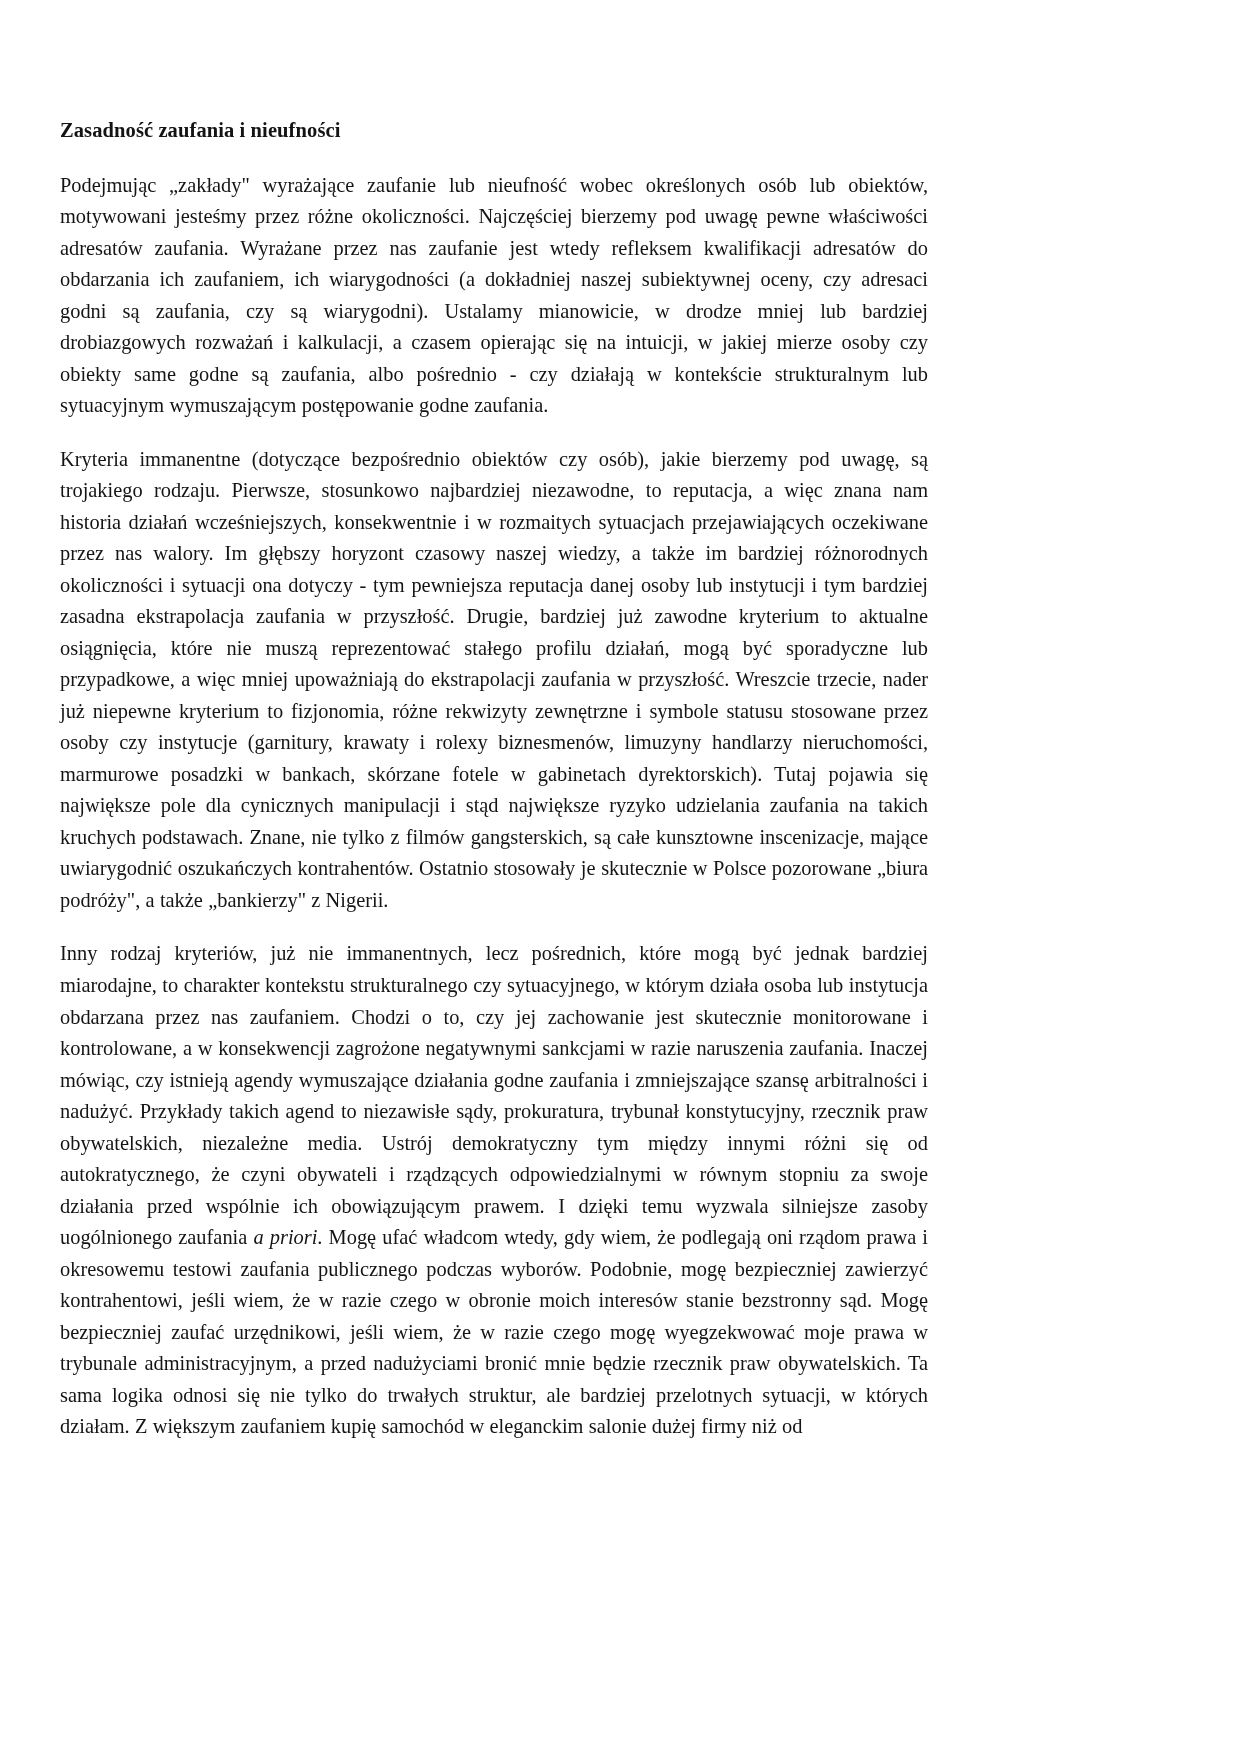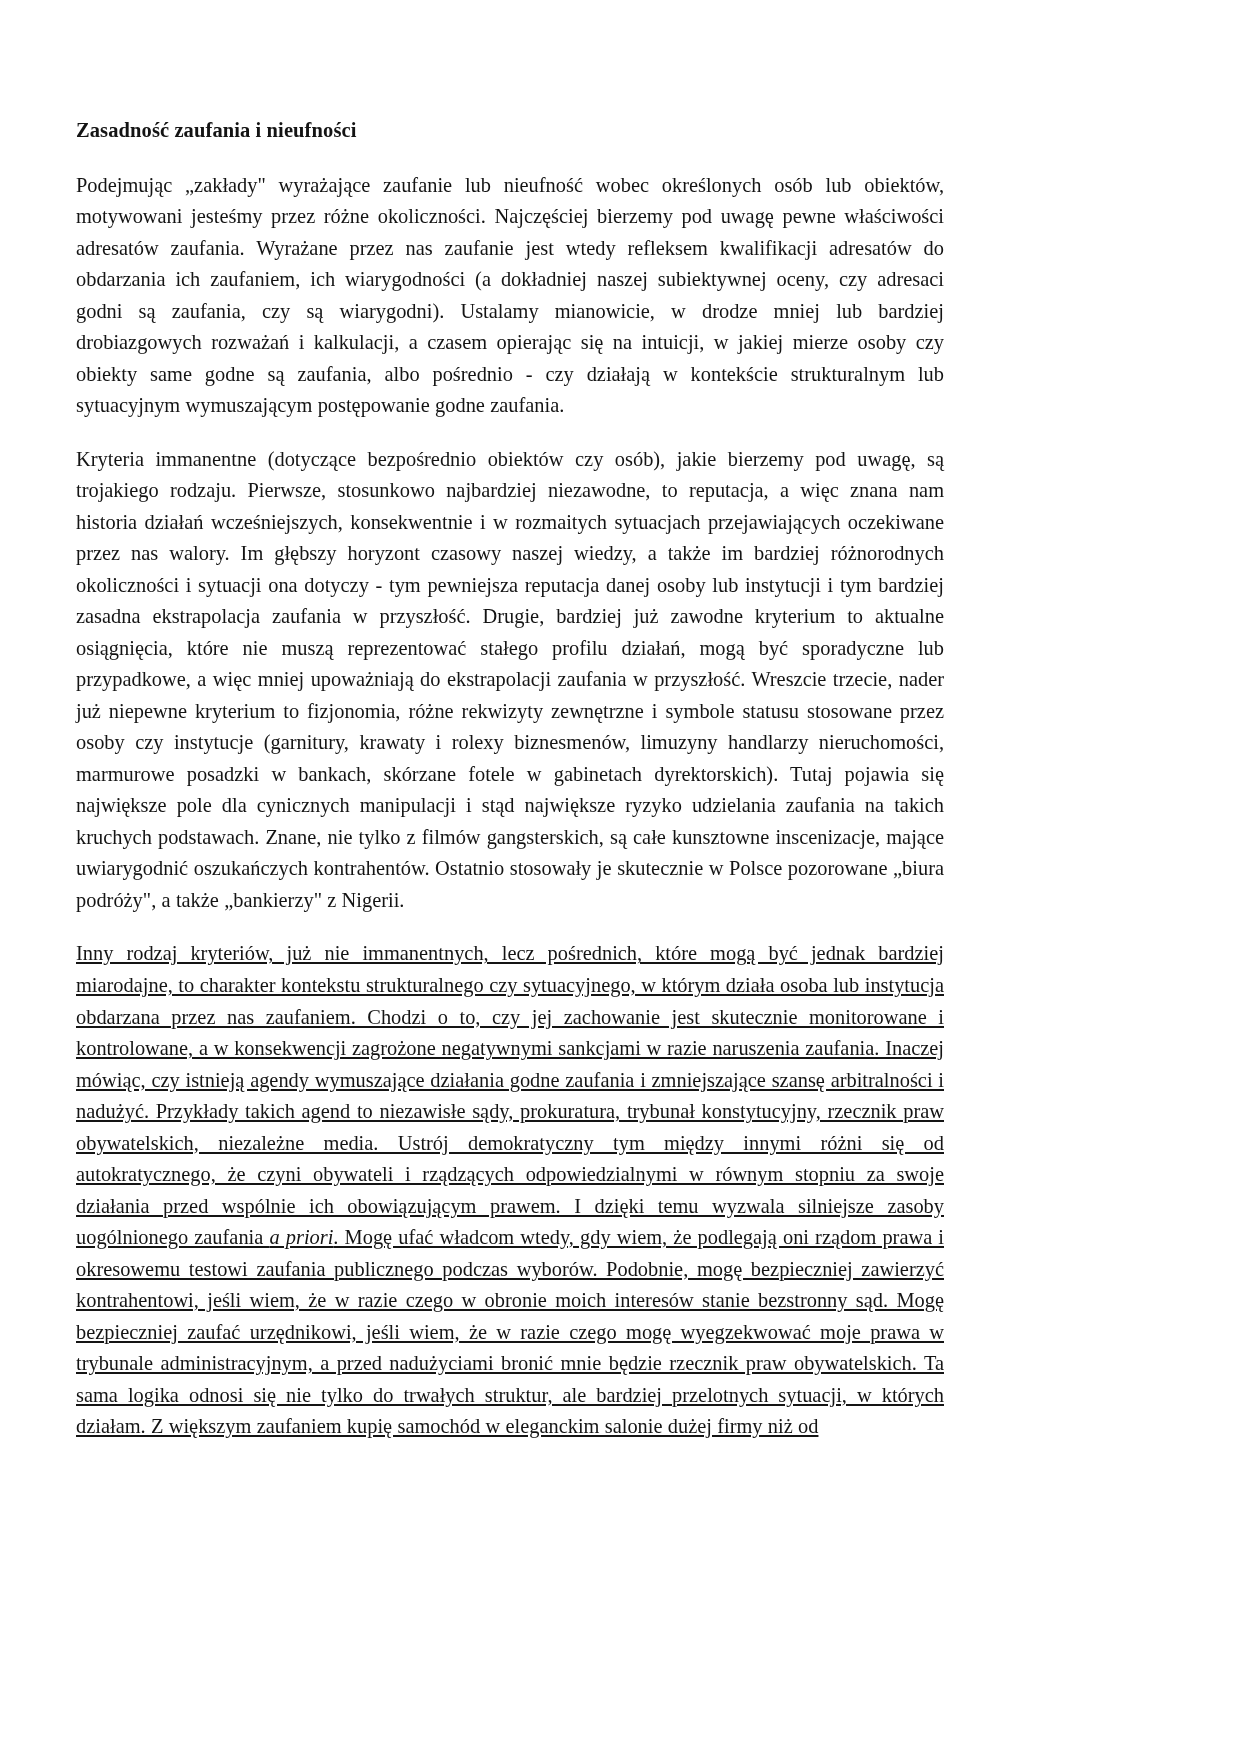--- a/index.html
+++ b/index.html
@@ -13,21 +13,21 @@
     font-family: "Liberation Serif", "DejaVu Serif", serif;
     color: #141414;
     -webkit-font-smoothing: antialiased;
   }
   .page {
     position: relative;
     width: 1240px;
     height: 1754px;
     background: #ffffff;
     box-sizing: border-box;
-    padding: 118px 112px 40px 76px;
+    padding: 118px 112px 40px 60px;
     overflow: hidden;
   }
   .doc-body {
     width: 868px;
   }
   h1.doc-heading {
     font-size: 20.5px;
     font-weight: bold;
     letter-spacing: 0.1px;
     margin: 0 0 26px 0;
@@ -38,21 +38,20 @@
     font-size: 20.4px;
     line-height: 1.545;
     text-align: justify;
     text-justify: inter-word;
     margin: 0 0 22px 0;
     letter-spacing: 0.0px;
     word-spacing: 0.2px;
   }
   p.para:last-child {
     margin-bottom: 12px;
-    text-decoration: underline;
   }
   em.latin {
     font-style: italic;
   }
 </style>
 </head>
 <body>
 
 <div class="page">
   <div class="doc-body">

